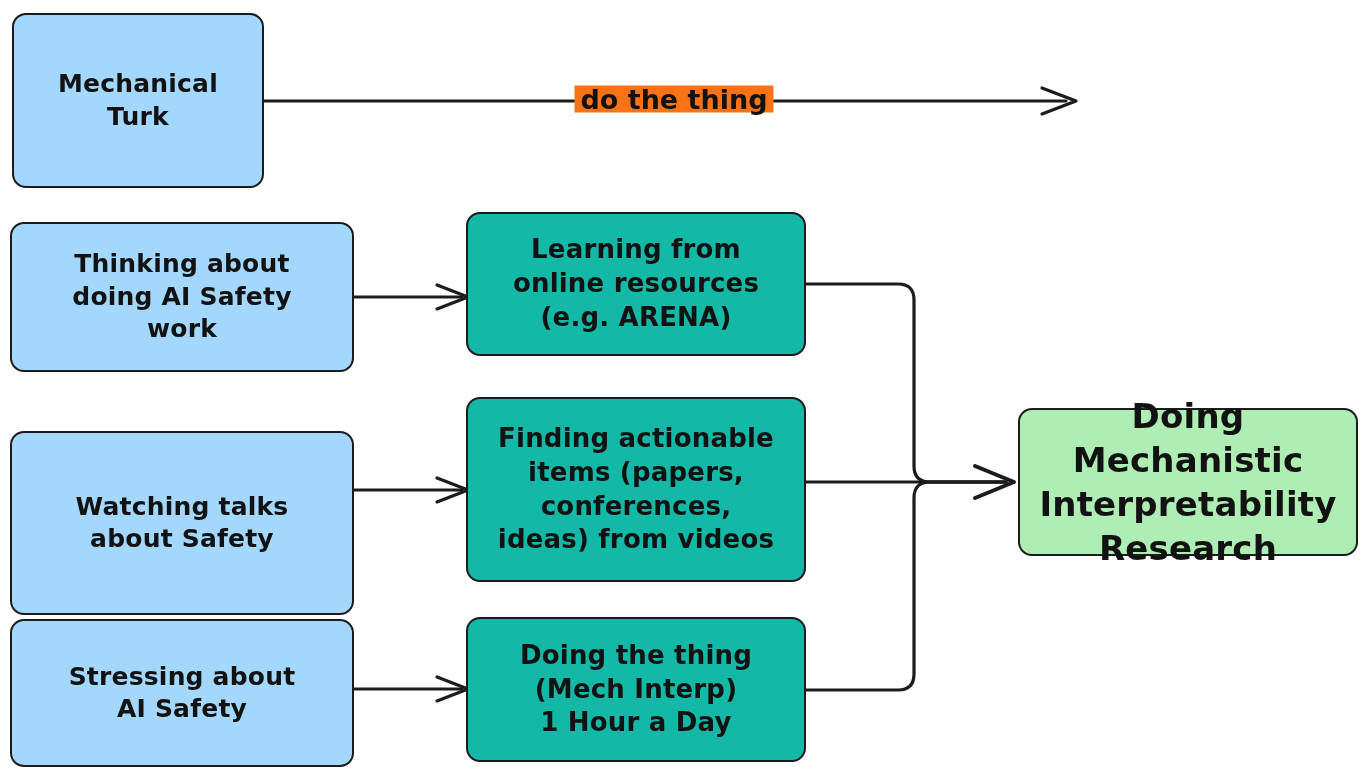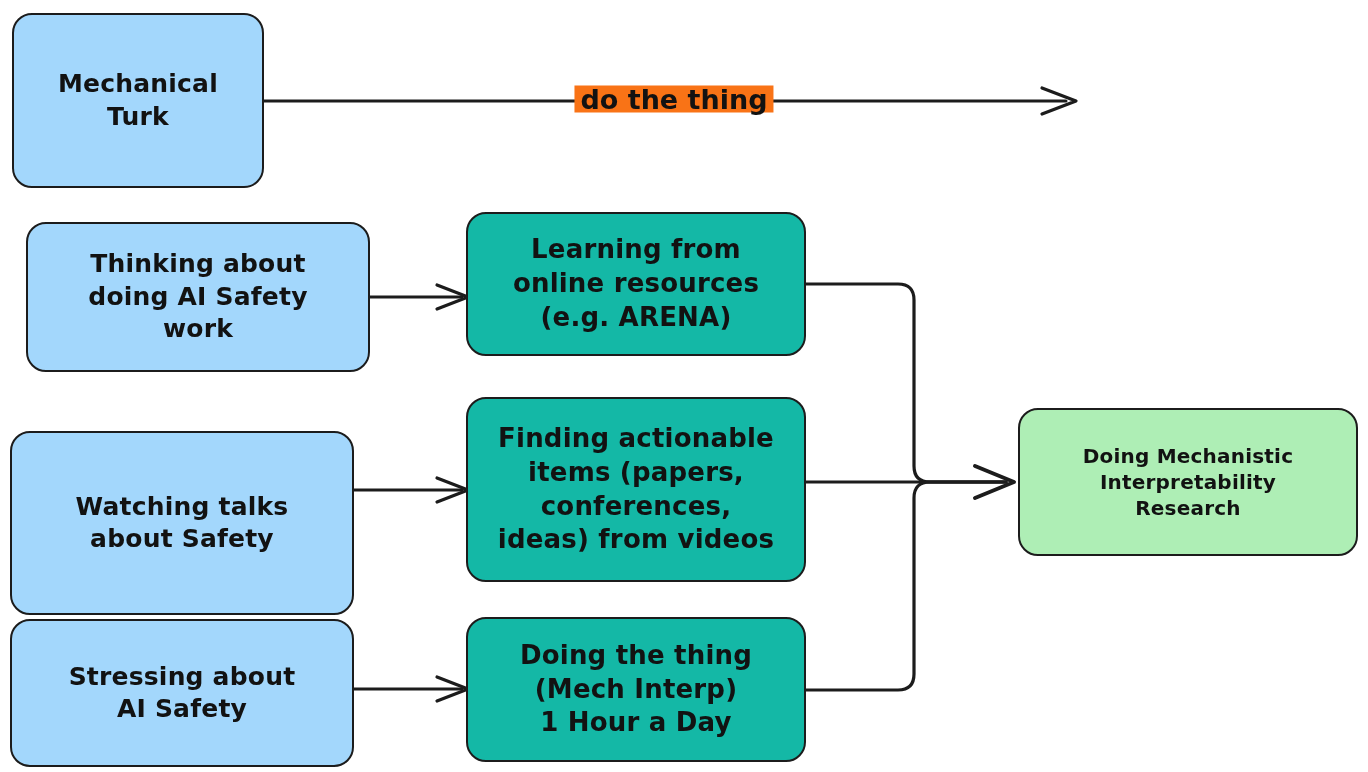--- a/index.html
+++ b/index.html
@@ -25,21 +25,21 @@
     position: absolute;
     left: 0; top: 0;
     width: 1368px;
     height: 772px;
     pointer-events: none;
   }
   .node {
     position: absolute;
     box-sizing: border-box;
     border: 2.5px solid #1c1c1c;
-    border-radius: 20px;
+    border-radius: 14px;
     display: flex;
     align-items: center;
     justify-content: center;
     text-align: center;
     color: #121212;
     font-family: "DejaVu Sans", sans-serif;
     font-weight: 600;
     letter-spacing: 0.2px;
     line-height: 1.30;
     white-space: pre-line;
@@ -101,21 +101,21 @@
 
     <g>
       <path d="M 975 466 L 1014 482 L 975 498" fill="none" stroke="#1c1c1c" stroke-width="4" stroke-linecap="round" stroke-linejoin="round"></path>
     </g>
   </svg>
 
   <div class="node node-blue" style="left:12px; top:13px; width:252px; height:175px; font-size:25px;">Mechanical
 Turk</div>
 
 
-  <div class="node node-blue" style="left:10px; top:222px; width:344px; height:150px; font-size:25px;margin-left:16px;">Thinking about
+  <div class="node node-blue" style="left:10px; top:222px; width:344px; height:150px; font-size:25px;">Thinking about
 doing AI Safety
 work</div>
 
   <div class="node node-yellow" style="left:466px; top:212px; width:340px; height:144px; font-size:26px;">Learning from
 online resources
 (e.g. ARENA)</div>
 
   <div class="node node-blue" style="left:10px; top:394px; width:344px; height:184px; font-size:25px;margin-top:37px;">Watching talks
 about Safety</div>
 
@@ -124,19 +124,19 @@
 
   <div class="node node-yellow" style="left:466px; top:397px; width:340px; height:185px; font-size:26px;">Finding actionable
 items (papers,
 conferences,
 ideas) from videos</div>
 
   <div class="node node-yellow" style="left:466px; top:617px; width:340px; height:145px; font-size:26px;">Doing the thing
 (Mech Interp)
 1 Hour a Day</div>
 
-  <div class="node node-green" style="left:1018px; top:408px; width:340px; height:148px; font-size:20px;">Doing Mechanistic
+  <div class="node node-green" style="left:1018px; top:408px; width:340px; height:148px; font-size:34px;">Doing Mechanistic
 Interpretability
 Research</div>
 
   <div class="edge-label" style="left:674px; top:99px; transform:translate(-50%,-50%); font-size:27px;">do the thing</div>
 
 </div>
 
 </body></html>

